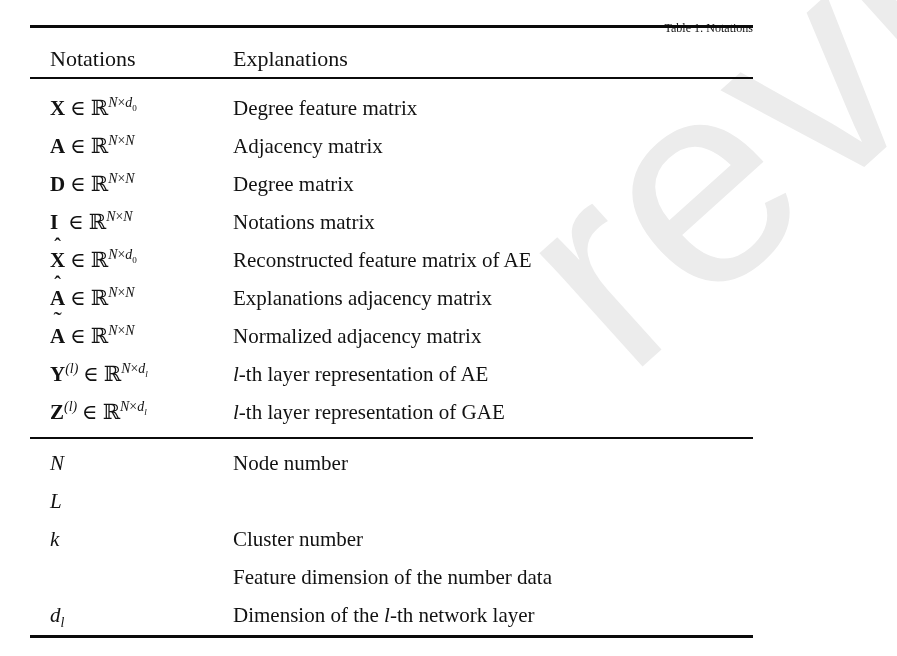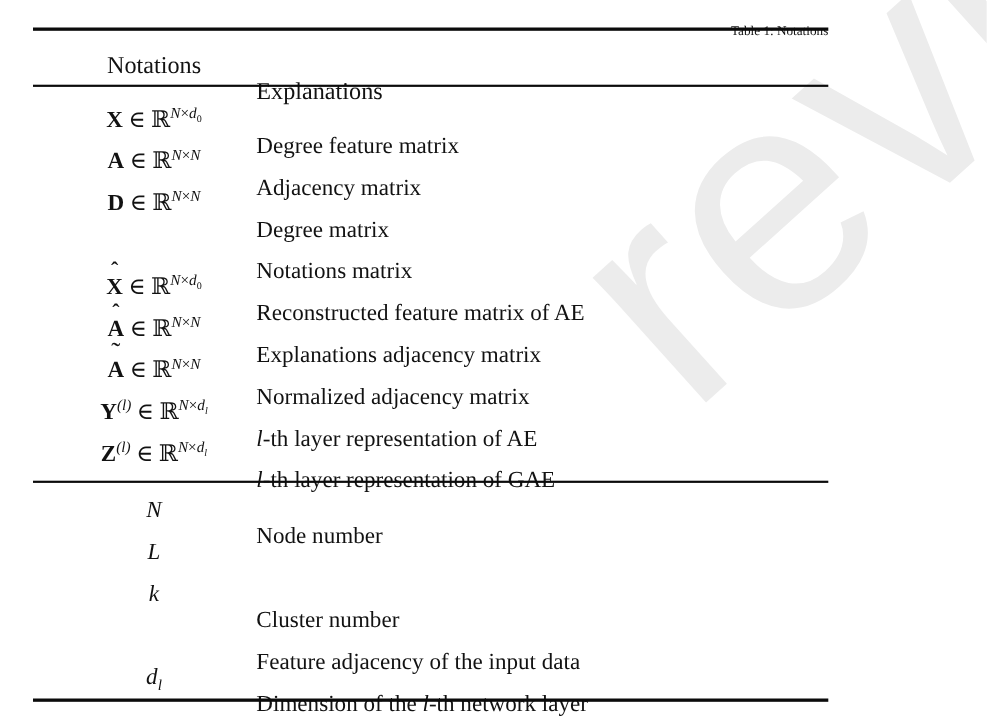--- a/index.html
+++ b/index.html
@@ -81,31 +81,29 @@
     height: 38px;
   }
   .cell-notation {
     position: absolute;
     left: 50px;
     top: 0;
     width: 180px;
     font-size: 21px;
     line-height: 38px;
     white-space: nowrap;
-    text-align: center;
   }
   .cell-explanation {
     position: absolute;
     left: 233px;
     top: 0;
     width: 560px;
     font-size: 21px;
     line-height: 38px;
     white-space: nowrap;
-    margin-top: 24px;
   }
 
   
   .header-row .cell-notation,
   .header-row .cell-explanation {
     font-size: 22px;
   }
 
   
   .mb  { font-weight: bold; }                 
@@ -179,20 +177,21 @@
     <div class="cell-notation"><span class="mb">A</span><span class="nbsp"></span>∈<span class="nbsp"></span><span class="bbR">ℝ</span><span class="sup">N<span class="times">×</span>N</span></div>
     <div class="cell-explanation">Adjacency matrix</div>
   </div>
 
   <div class="row" style="top:165px;">
     <div class="cell-notation"><span class="mb">D</span><span class="nbsp"></span>∈<span class="nbsp"></span><span class="bbR">ℝ</span><span class="sup">N<span class="times">×</span>N</span></div>
     <div class="cell-explanation">Degree matrix</div>
   </div>
 
   <div class="row" style="top:203px;">
+    <div class="cell-notation"><span class="mb">I</span><span class="nbsp"></span><span class="nbsp"></span>∈<span class="nbsp"></span><span class="bbR">ℝ</span><span class="sup">N<span class="times">×</span>N</span></div>
     <div class="cell-explanation">Notations matrix</div>
   </div>
 
   <div class="row" style="top:241px;">
     <div class="cell-notation"><span class="acc mb"><span class="accmark">ˆ</span>X</span><span class="nbsp"></span>∈<span class="nbsp"></span><span class="bbR">ℝ</span><span class="sup">N<span class="times">×</span>d<span class="sub">0</span></span></div>
     <div class="cell-explanation">Reconstructed feature matrix of AE</div>
   </div>
 
   <div class="row" style="top:279px;">
     <div class="cell-notation"><span class="acc mb"><span class="accmark">ˆ</span>A</span><span class="nbsp"></span>∈<span class="nbsp"></span><span class="bbR">ℝ</span><span class="sup">N<span class="times">×</span>N</span></div>
@@ -224,21 +223,21 @@
   <div class="row" style="top:482px;">
     <div class="cell-notation"><span class="mi">L</span></div>
   </div>
 
   <div class="row" style="top:520px;">
     <div class="cell-notation"><span class="mi">k</span></div>
     <div class="cell-explanation">Cluster number</div>
   </div>
 
   <div class="row" style="top:558px;">
-    <div class="cell-explanation">Feature adjacency of the input data</div>
+    <div class="cell-explanation">Feature dimension of the number data</div>
   </div>
 
   <div class="row" style="top:596px;padding-left:38px;">
     <div class="cell-notation"><span class="mi">d</span><span class="subi">l</span></div>
     <div class="cell-explanation">Dimension of the <span class="mi">l</span>-th network layer</div>
   </div>
 
   <div class="rule rule-bottom"></div>
 
 </div>

